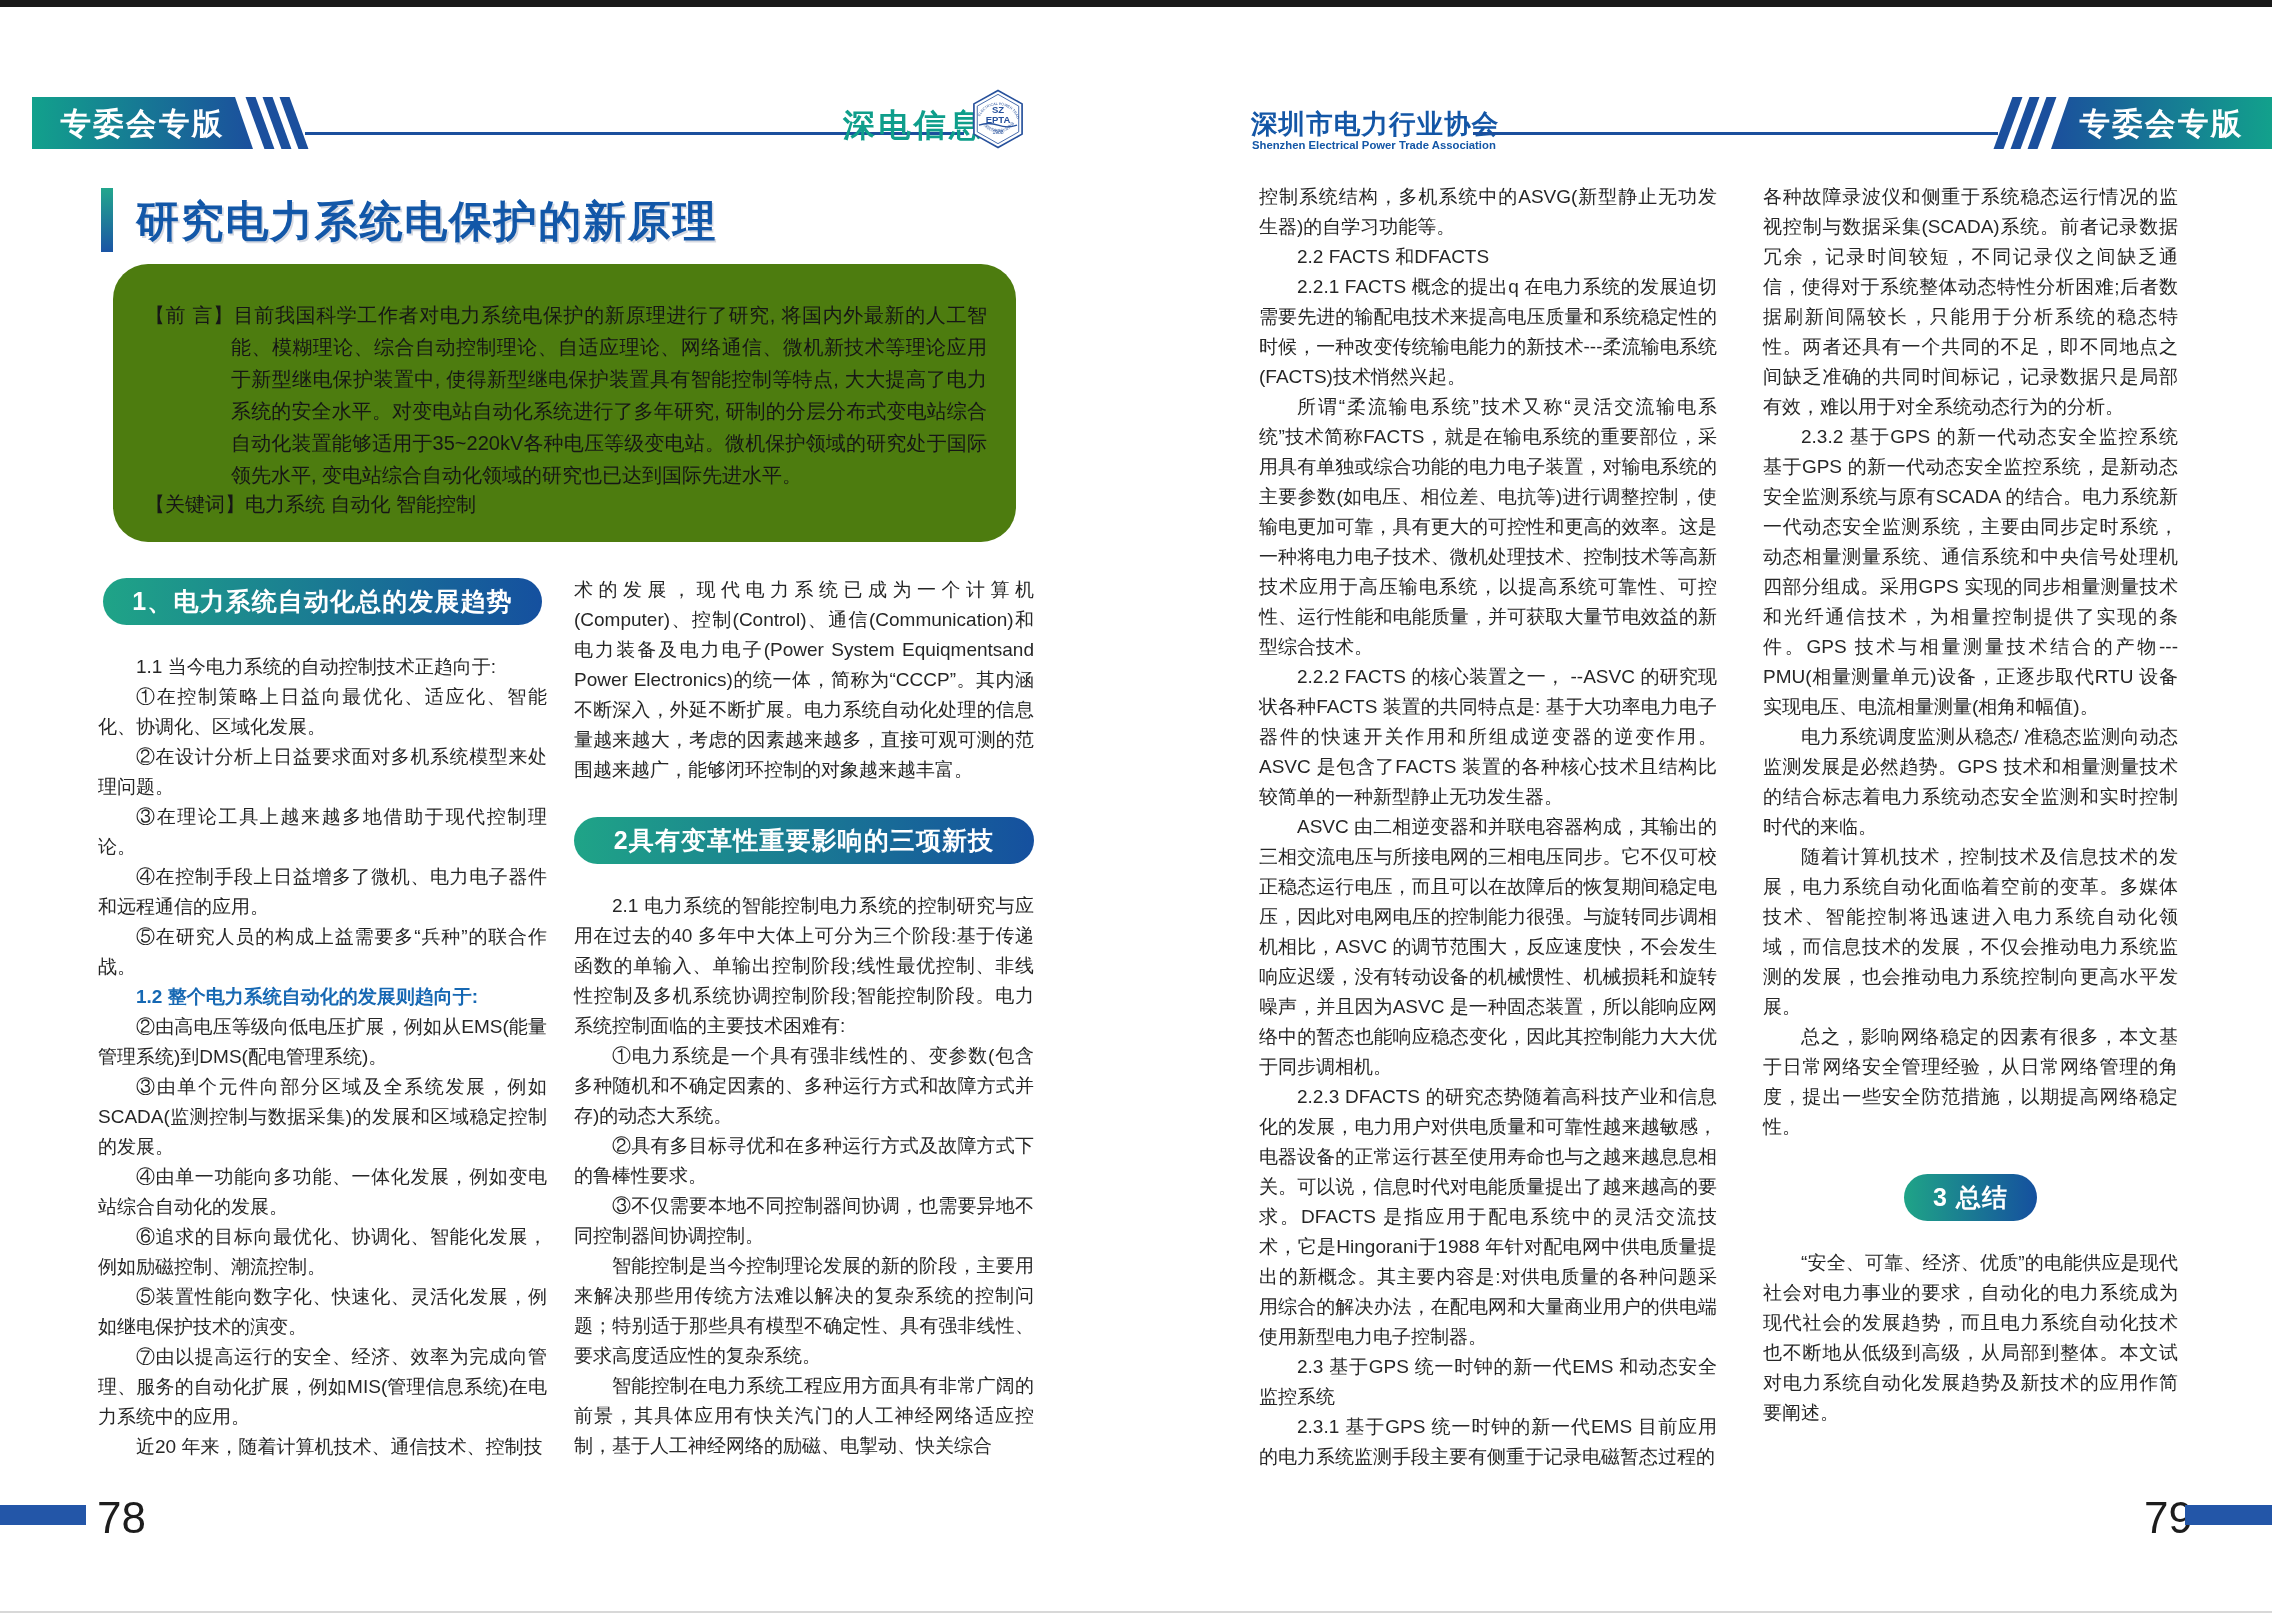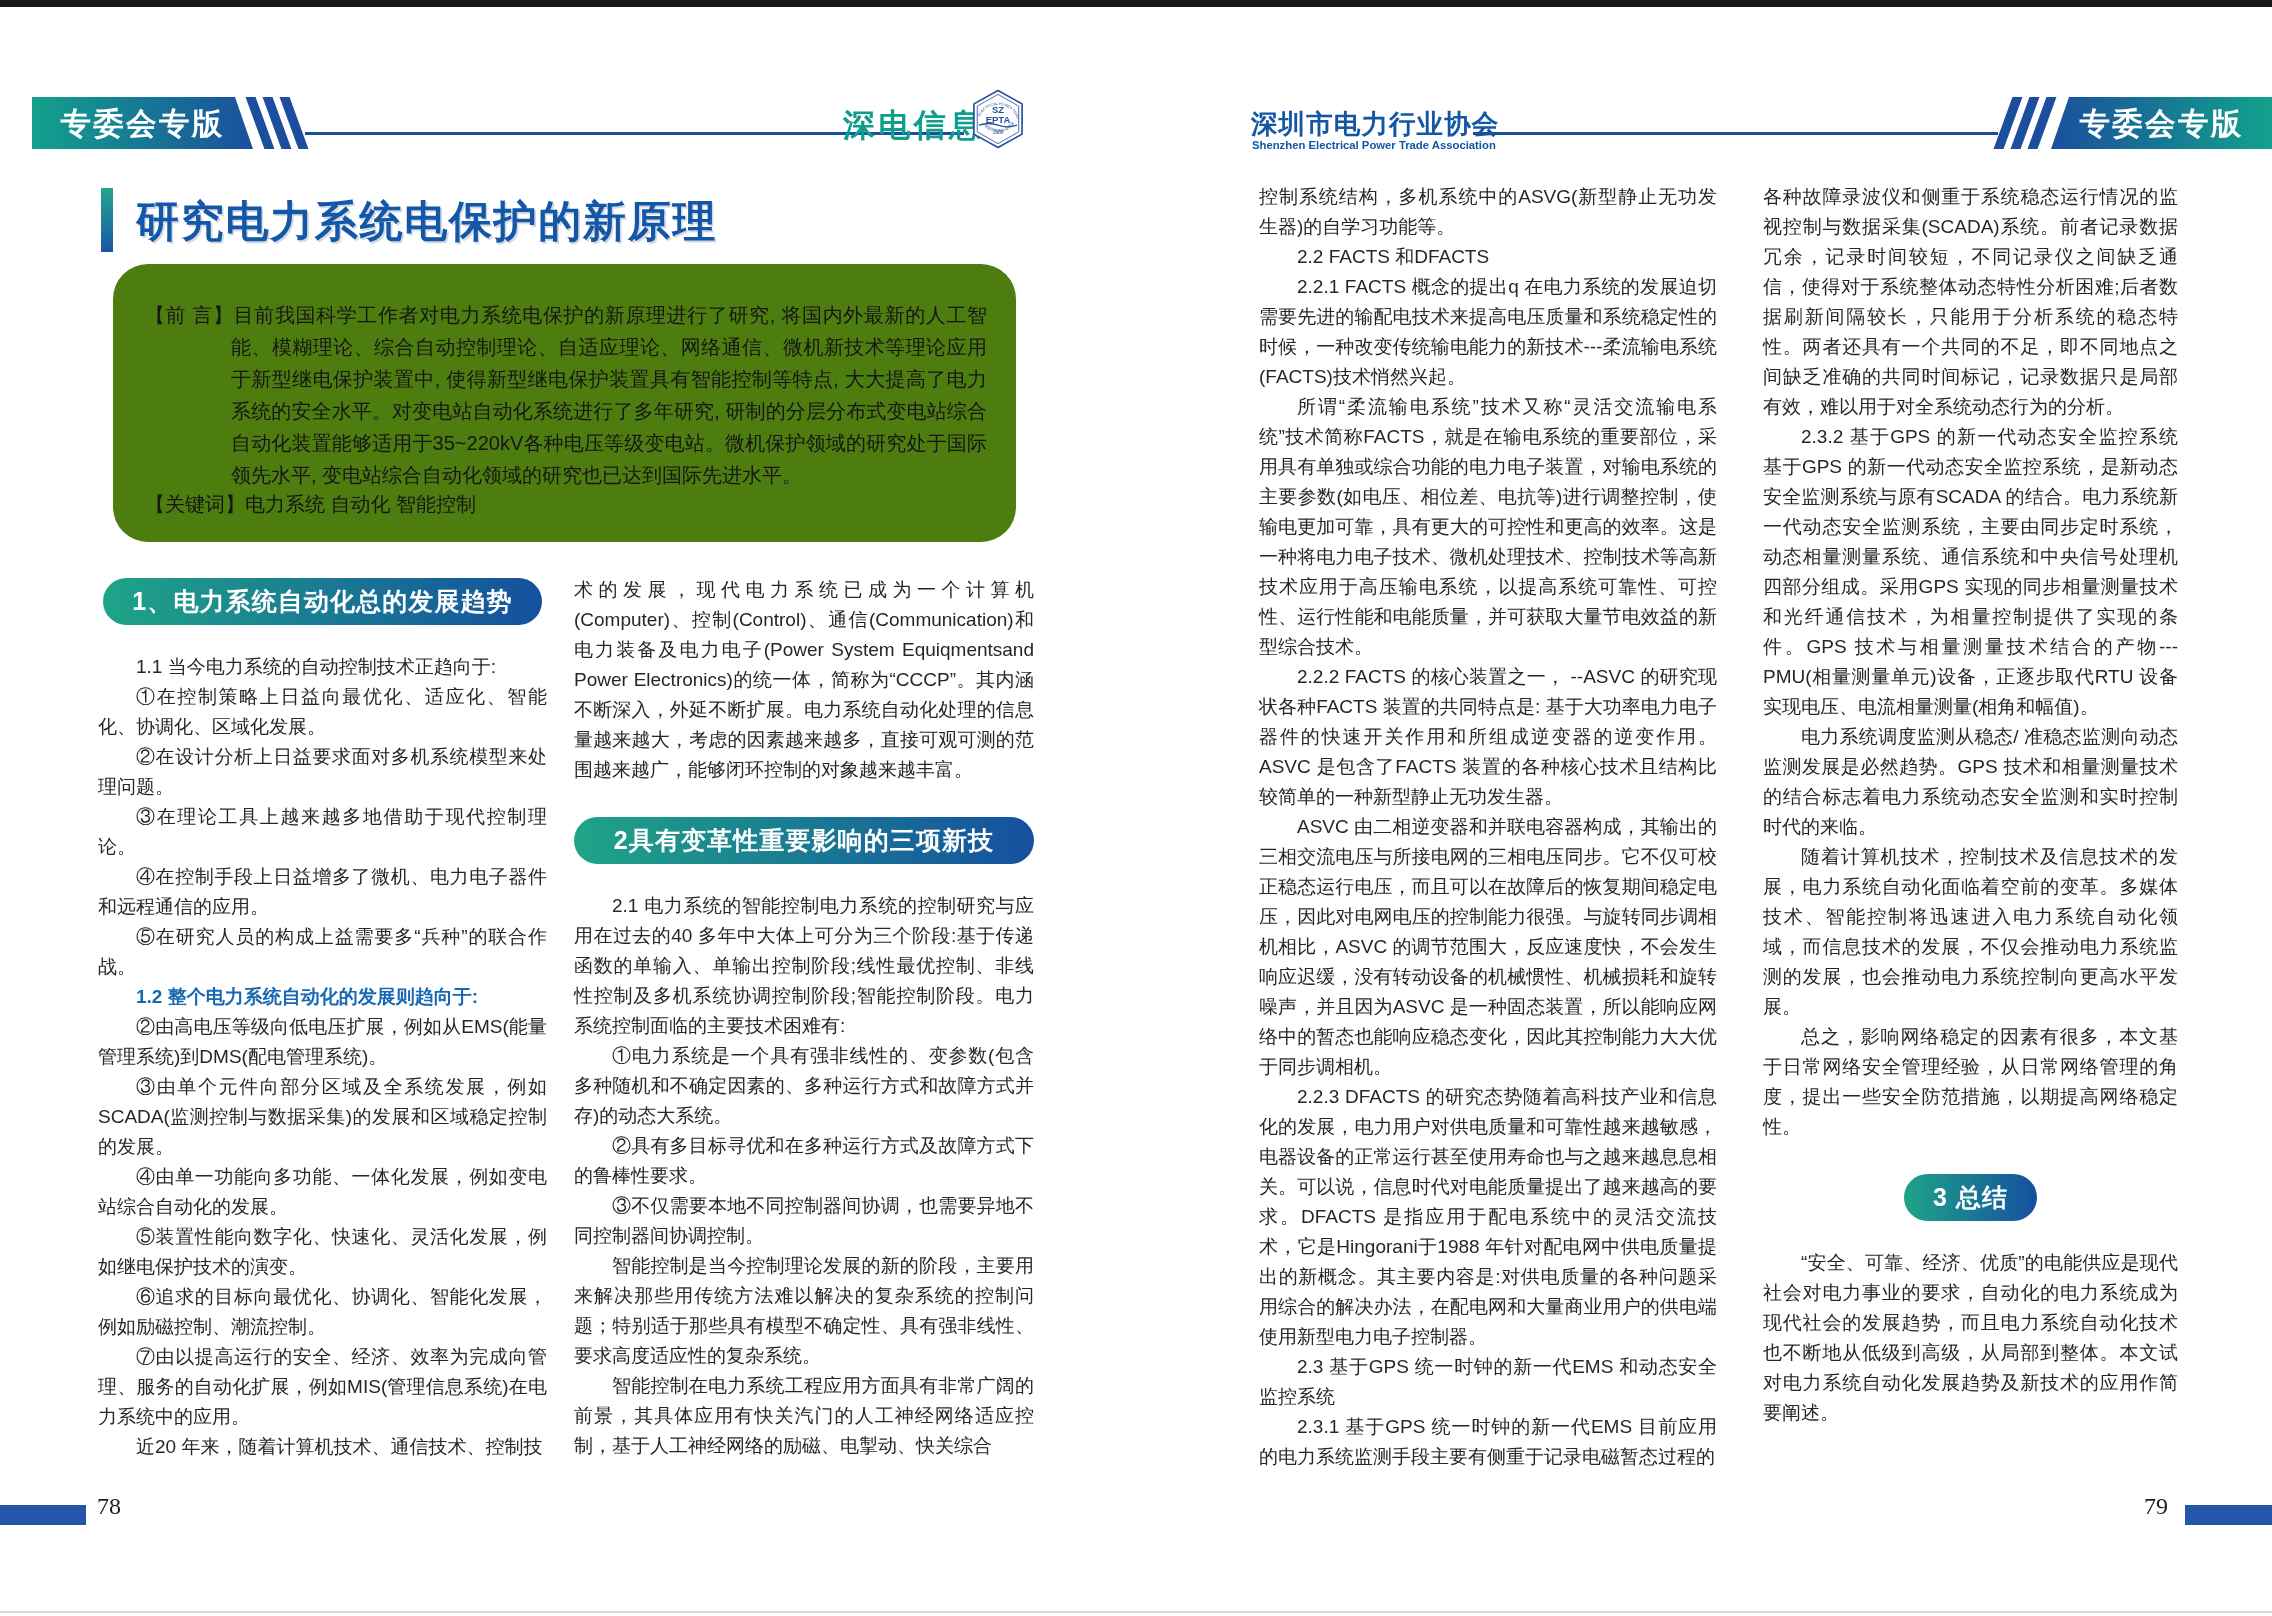--- a/index.html
+++ b/index.html
@@ -60,21 +60,21 @@
   .pill{display:block;width:fit-content;margin:32px auto 27px auto;padding:0 29px;
         height:47px;line-height:47px;border-radius:26px;text-align:center;
         background:linear-gradient(90deg,#1fa487,#15509f);
         color:#ffffff;font-weight:900;font-size:25px;letter-spacing:1.1px;text-indent:0;}
   .pill:first-child{margin-top:3.4px;}
 
   
   .pn-bar{top:1505px;height:20.3px;background:#2356a8;}
   .pn-bar-left{left:0;width:86px;}
   .pn-bar-right{left:2185px;width:88px;}
-  .pn-num{top:1493px;font-family:Liberation Serif, serif;font-size:24px;color:#1d1d1d;text-align:center;}
+  .pn-num{top:1493px;font-family:Liberation Sans, sans-serif;font-size:44px;color:#1d1d1d;text-align:center;}
   .pn-num-left{left:97px;}
   .pn-num-right{left:2144px;}
 </style>
 </head>
 <body>
 
 <div class="abs top-black-bar"></div>
 <div class="abs bottom-gray-line"></div>
 
 <div class="abs badge badge-left">专委会专版</div>
@@ -133,22 +133,22 @@
     <p class="para">1.1 当今电力系统的自动控制技术正趋向于:</p>
     <p class="para">①在控制策略上日益向最优化、适应化、智能化、协调化、区域化发展。</p>
     <p class="para">②在设计分析上日益要求面对多机系统模型来处理问题。</p>
     <p class="para">③在理论工具上越来越多地借助于现代控制理论。</p>
     <p class="para">④在控制手段上日益增多了微机、电力电子器件和远程通信的应用。</p>
     <p class="para">⑤在研究人员的构成上益需要多“兵种”的联合作战。</p>
     <p class="para blue-head">1.2 整个电力系统自动化的发展则趋向于:</p>
     <p class="para">②由高电压等级向低电压扩展，例如从EMS(能量管理系统)到DMS(配电管理系统)。</p>
     <p class="para">③由单个元件向部分区域及全系统发展，例如SCADA(监测控制与数据采集)的发展和区域稳定控制的发展。</p>
     <p class="para">④由单一功能向多功能、一体化发展，例如变电站综合自动化的发展。</p>
+    <p class="para">⑥追求的目标向最优化、协调化、智能化发展，例如励磁控制、潮流控制。</p>
     <p class="para">⑤装置性能向数字化、快速化、灵活化发展，例如继电保护技术的演变。</p>
-    <p class="para">⑥追求的目标向最优化、协调化、智能化发展，例如励磁控制、潮流控制。</p>
     <p class="para">⑦由以提高运行的安全、经济、效率为完成向管理、服务的自动化扩展，例如MIS(管理信息系统)在电力系统中的应用。</p>
     <p class="para">近20 年来，随着计算机技术、通信技术、控制技</p>
   </div>
 <div class="abs col col-2">
     <p class="para noindent">术的发展，现代电力系统已成为一个计算机(Computer)、控制(Control)、通信(Communication)和电力装备及电力电子(Power System Equiqmentsand Power Electronics)的统一体，简称为“CCCP”。其内涵不断深入，外延不断扩展。电力系统自动化处理的信息量越来越大，考虑的因素越来越多，直接可观可测的范围越来越广，能够闭环控制的对象越来越丰富。</p>
     <div class="pill">2具有变革性重要影响的三项新技术</div>
     <p class="para">2.1 电力系统的智能控制电力系统的控制研究与应用在过去的40 多年中大体上可分为三个阶段:基于传递函数的单输入、单输出控制阶段;线性最优控制、非线性控制及多机系统协调控制阶段;智能控制阶段。电力系统控制面临的主要技术困难有:</p>
     <p class="para">①电力系统是一个具有强非线性的、变参数(包含多种随机和不确定因素的、多种运行方式和故障方式并存)的动态大系统。</p>
     <p class="para">②具有多目标寻优和在多种运行方式及故障方式下的鲁棒性要求。</p>
     <p class="para">③不仅需要本地不同控制器间协调，也需要异地不同控制器间协调控制。</p>

